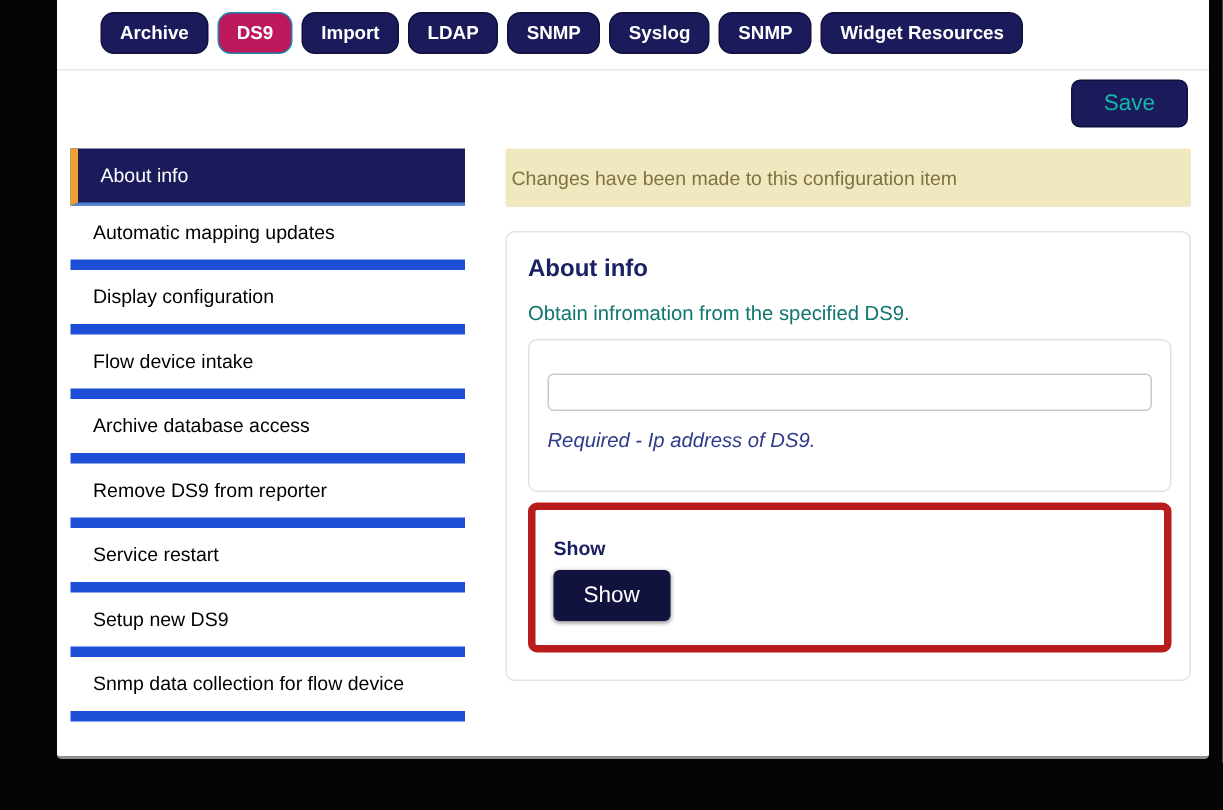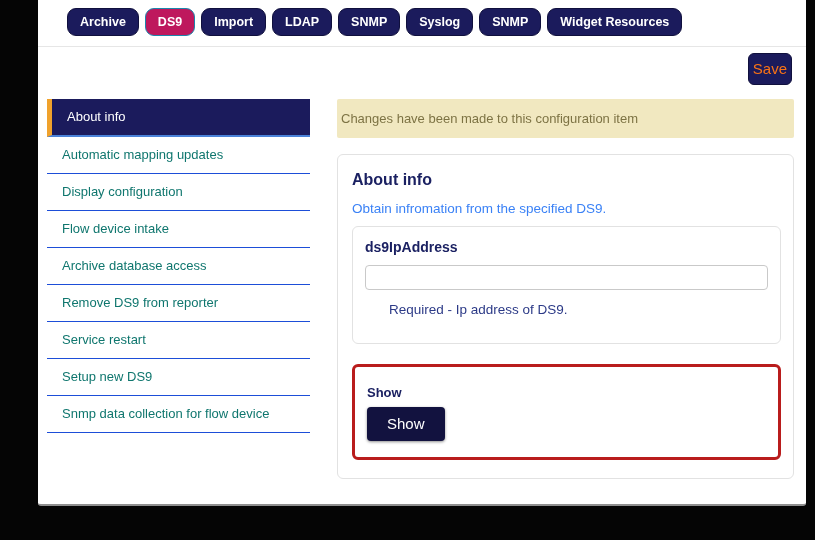--- a/index.html
+++ b/index.html
@@ -11,50 +11,50 @@
   
   .tabbar { display:flex; gap:6px; padding:8px 0 0 29px; }
   .tab { background:#1b1b5c; color:#fff; font-size:12.5px; font-weight:700; line-height:1;
          padding:7px 12px 6px; border-radius:9px; cursor:pointer; white-space:nowrap;
          border:1px solid #10103d; }
   .tab.active { background:#be185d; border-color:#1b86ad; }
   .tab-divider { height:1px; background:#e6e6e6; margin-top:10px; }
 
   
   .toolbar { position:absolute; top:53px; right:14px; display:flex; gap:11px; }
-  .toolbar .btn { background:#1b1b5c; color:#f97316; font-size:15px; padding:6px 4px 7px;
+  .toolbar .btn { background:#1b1b5c; color:#14b8a6; font-size:15px; padding:6px 21px 7px;
                   border-radius:6px; border:1px solid #10103d; cursor:pointer;
                   font-family:"Liberation Sans", sans-serif; }
 
   
   .content { display:flex; margin-top:52px; }
 
   .sidebar { width:263px; margin-left:9px; flex:none; }
-  .side-item { padding:10px 15px; font-size:13px; line-height:16px; color:#0f766e;
-               border-bottom:1px solid #1d4ed8; cursor:pointer; }
+  .side-item { padding:10px 15px; font-size:13px; line-height:16px; color:#000000;
+               border-bottom:7px solid #1d4ed8; cursor:pointer; }
   .side-item.selected { background:#1b1b5c; color:#ffffff;
                         border-left:5px solid #f0a22c; padding-left:15px;
                         border-bottom:2px solid #4a82d8; }
 
   .main { flex:1; margin-left:27px; margin-right:12px; }
   .alert { background:#f1e8c0; color:#7d7344; font-size:13px; padding:12px 4px;
            border-radius:2px; }
   .card { margin-top:16px; border:1px solid #e2e2e2; border-radius:6px;
           padding:16px 12px 18px 14px; }
   .card-title { color:#1b2162; font-size:16px; font-weight:700; }
-  .card-desc { color:#3b82f6; font-size:13.5px; margin:12px 0 10px 0; }
+  .card-desc { color:#0f766e; font-size:13.5px; margin:12px 0 10px 0; }
 
   .field-box { border:1px solid #e2e2e2; border-radius:6px; padding:12px 12px 26px; }
   .field-label { color:#1b2162; font-weight:700; font-size:14px; }
   .field-input { display:block; width:100%; height:25px; margin-top:10px;
                  border:1px solid #c9c9c9; border-radius:4px; font-size:13px;
                  padding:0 8px; color:#333; font-family:"Liberation Sans", sans-serif; }
-  .field-help { color:#2c3a87; font-size:13.5px; margin-top:12px;margin-left:24px; }
+  .field-help { color:#2c3a87; font-style:italic; font-size:13.5px; margin-top:12px; }
 
-  .show-box { margin-top:20px; border:3px solid #b91c1c; border-radius:6px;
+  .show-box { margin-top:7px; border:5px solid #b91c1c; border-radius:6px;
               padding:18px 12px 16px; }
   .show-label { color:#1b2162; font-weight:700; font-size:13px; }
   .show-btn { display:inline-block; background:#12123f; color:#fff; font-size:15px;
               padding:8px 20px 9px; border-radius:4px; border:none; margin-top:7px;
               cursor:pointer; box-shadow:0 1px 3px rgba(0,0,0,0.45);
               font-family:"Liberation Sans", sans-serif; }
 </style>
 </head>
 <body>
 
@@ -92,21 +92,20 @@
       </div>
 
       <div class="main">
         <div class="alert">Changes have been made to this configuration item</div>
 
         <div class="card">
           <div class="card-title">About info</div>
           <div class="card-desc">Obtain infromation from the specified DS9.</div>
 
           <div class="field-box">
-            <div class="field-label">ds9IpAddress</div>
             <input class="field-input" type="text" value="" style="">
             <div class="field-help">Required - Ip address of DS9.</div>
           </div>
 
           <div class="show-box">
             <div class="show-label">Show</div>
             <button class="show-btn">Show</button>
           </div>
         </div>
       </div>

